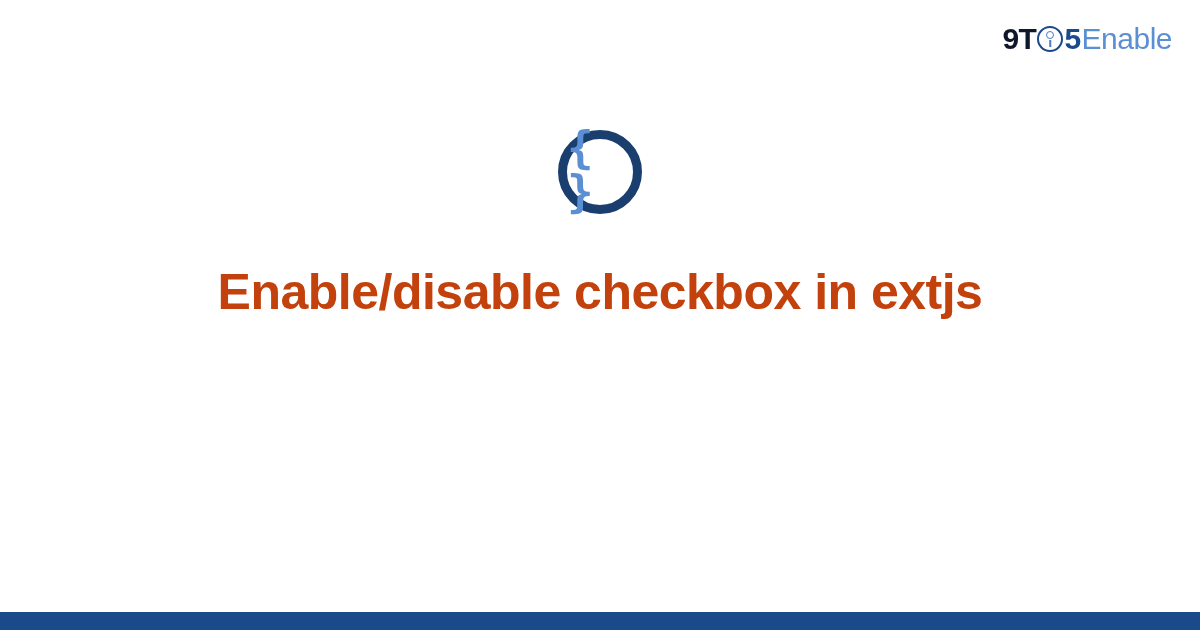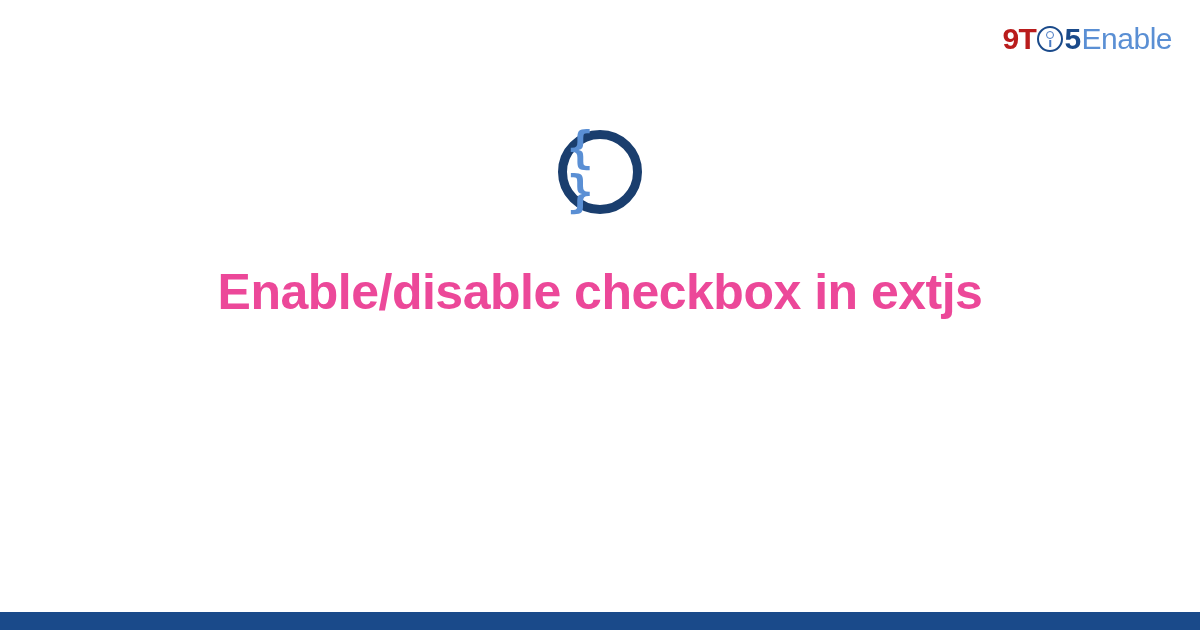--- a/index.html
+++ b/index.html
@@ -19,21 +19,21 @@
       position: absolute;
       top: 22px;
       right: 28px;
       display: flex;
       align-items: center;
       font-size: 30px;
       font-weight: 600;
       letter-spacing: -0.5px;
     }
     .logo-9t {
-      color: #b91c1c;
+      color: #0f172a;
       font-weight: 700;
     }
     .logo-clock {
       display: inline-flex;
       align-items: center;
       justify-content: center;
       width: 26px;
       height: 26px;
       border: 2.5px solid #1a4a8a;
       border-radius: 50%;
@@ -93,21 +93,21 @@
       font-weight: 800;
       color: #5a8fd4;
       letter-spacing: -2px;
       font-family: 'Consolas', 'Monaco', monospace;
       line-height: 1;
       margin-top: -4px;
     }
     .page-title {
       font-size: 50px;
       font-weight: 700;
-      color: #ec4899;
+      color: #c2410c;
       text-align: center;
       line-height: 1.2;
       letter-spacing: -0.5px;
     }
     .footer-bar {
       position: absolute;
       bottom: 0;
       left: 0;
       right: 0;
       height: 18px;

